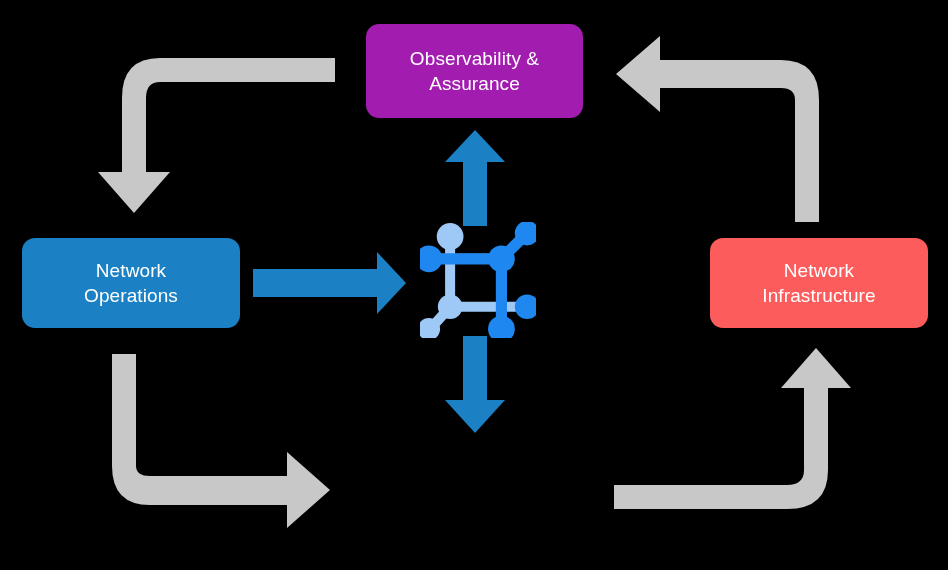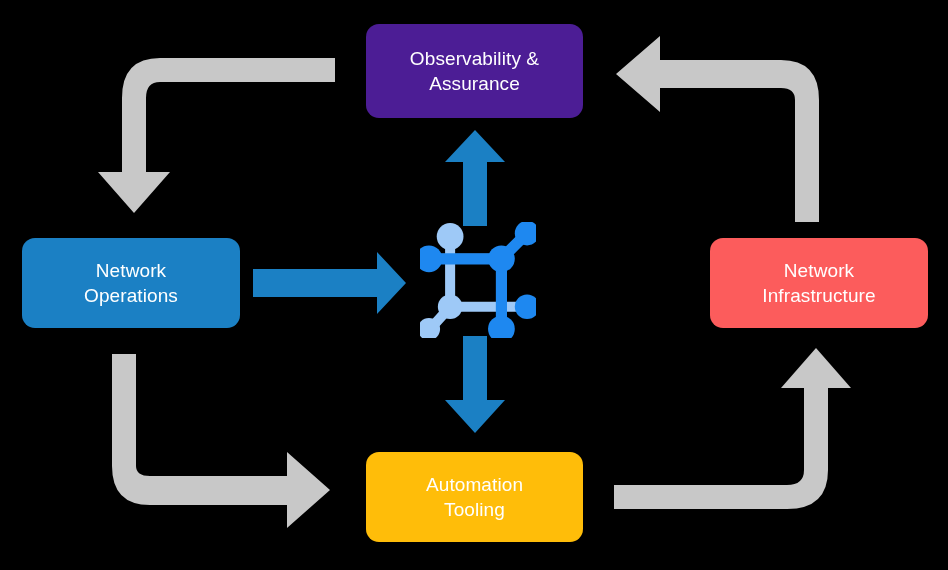--- a/index.html
+++ b/index.html
@@ -173,33 +173,29 @@
 
     <g fill="#1e88f0">
       <circle cx="8" cy="33" r="12"></circle>
       <circle cx="73" cy="33" r="12"></circle>
       <circle cx="96" cy="10" r="11"></circle>
       <circle cx="96" cy="76" r="11"></circle>
       <circle cx="73" cy="96" r="12"></circle>
     </g>
   </svg>
 
-  <div class="node-box" id="box-observability" style="background: #4c1d95;">
+  <div class="node-box" id="box-observability" style="background: #a21caf;">
     <span class="node-label">Observability &amp;
 Assurance</span>
   </div>
 
   <div class="node-box" id="box-network-operations" style="background: rgb(27, 128, 196);">
     <span class="node-label">Network
 Operations</span>
   </div>
 
   <div class="node-box" id="box-network-infrastructure" style="background: rgb(252, 92, 92);">
     <span class="node-label">Network
 Infrastructure</span>
   </div>
 
-  <div class="node-box" id="box-automation-tooling" style="background: rgb(255, 189, 9);">
-    <span class="node-label">Automation
-Tooling</span>
-  </div>
 
 </div>
 
 </body></html>

